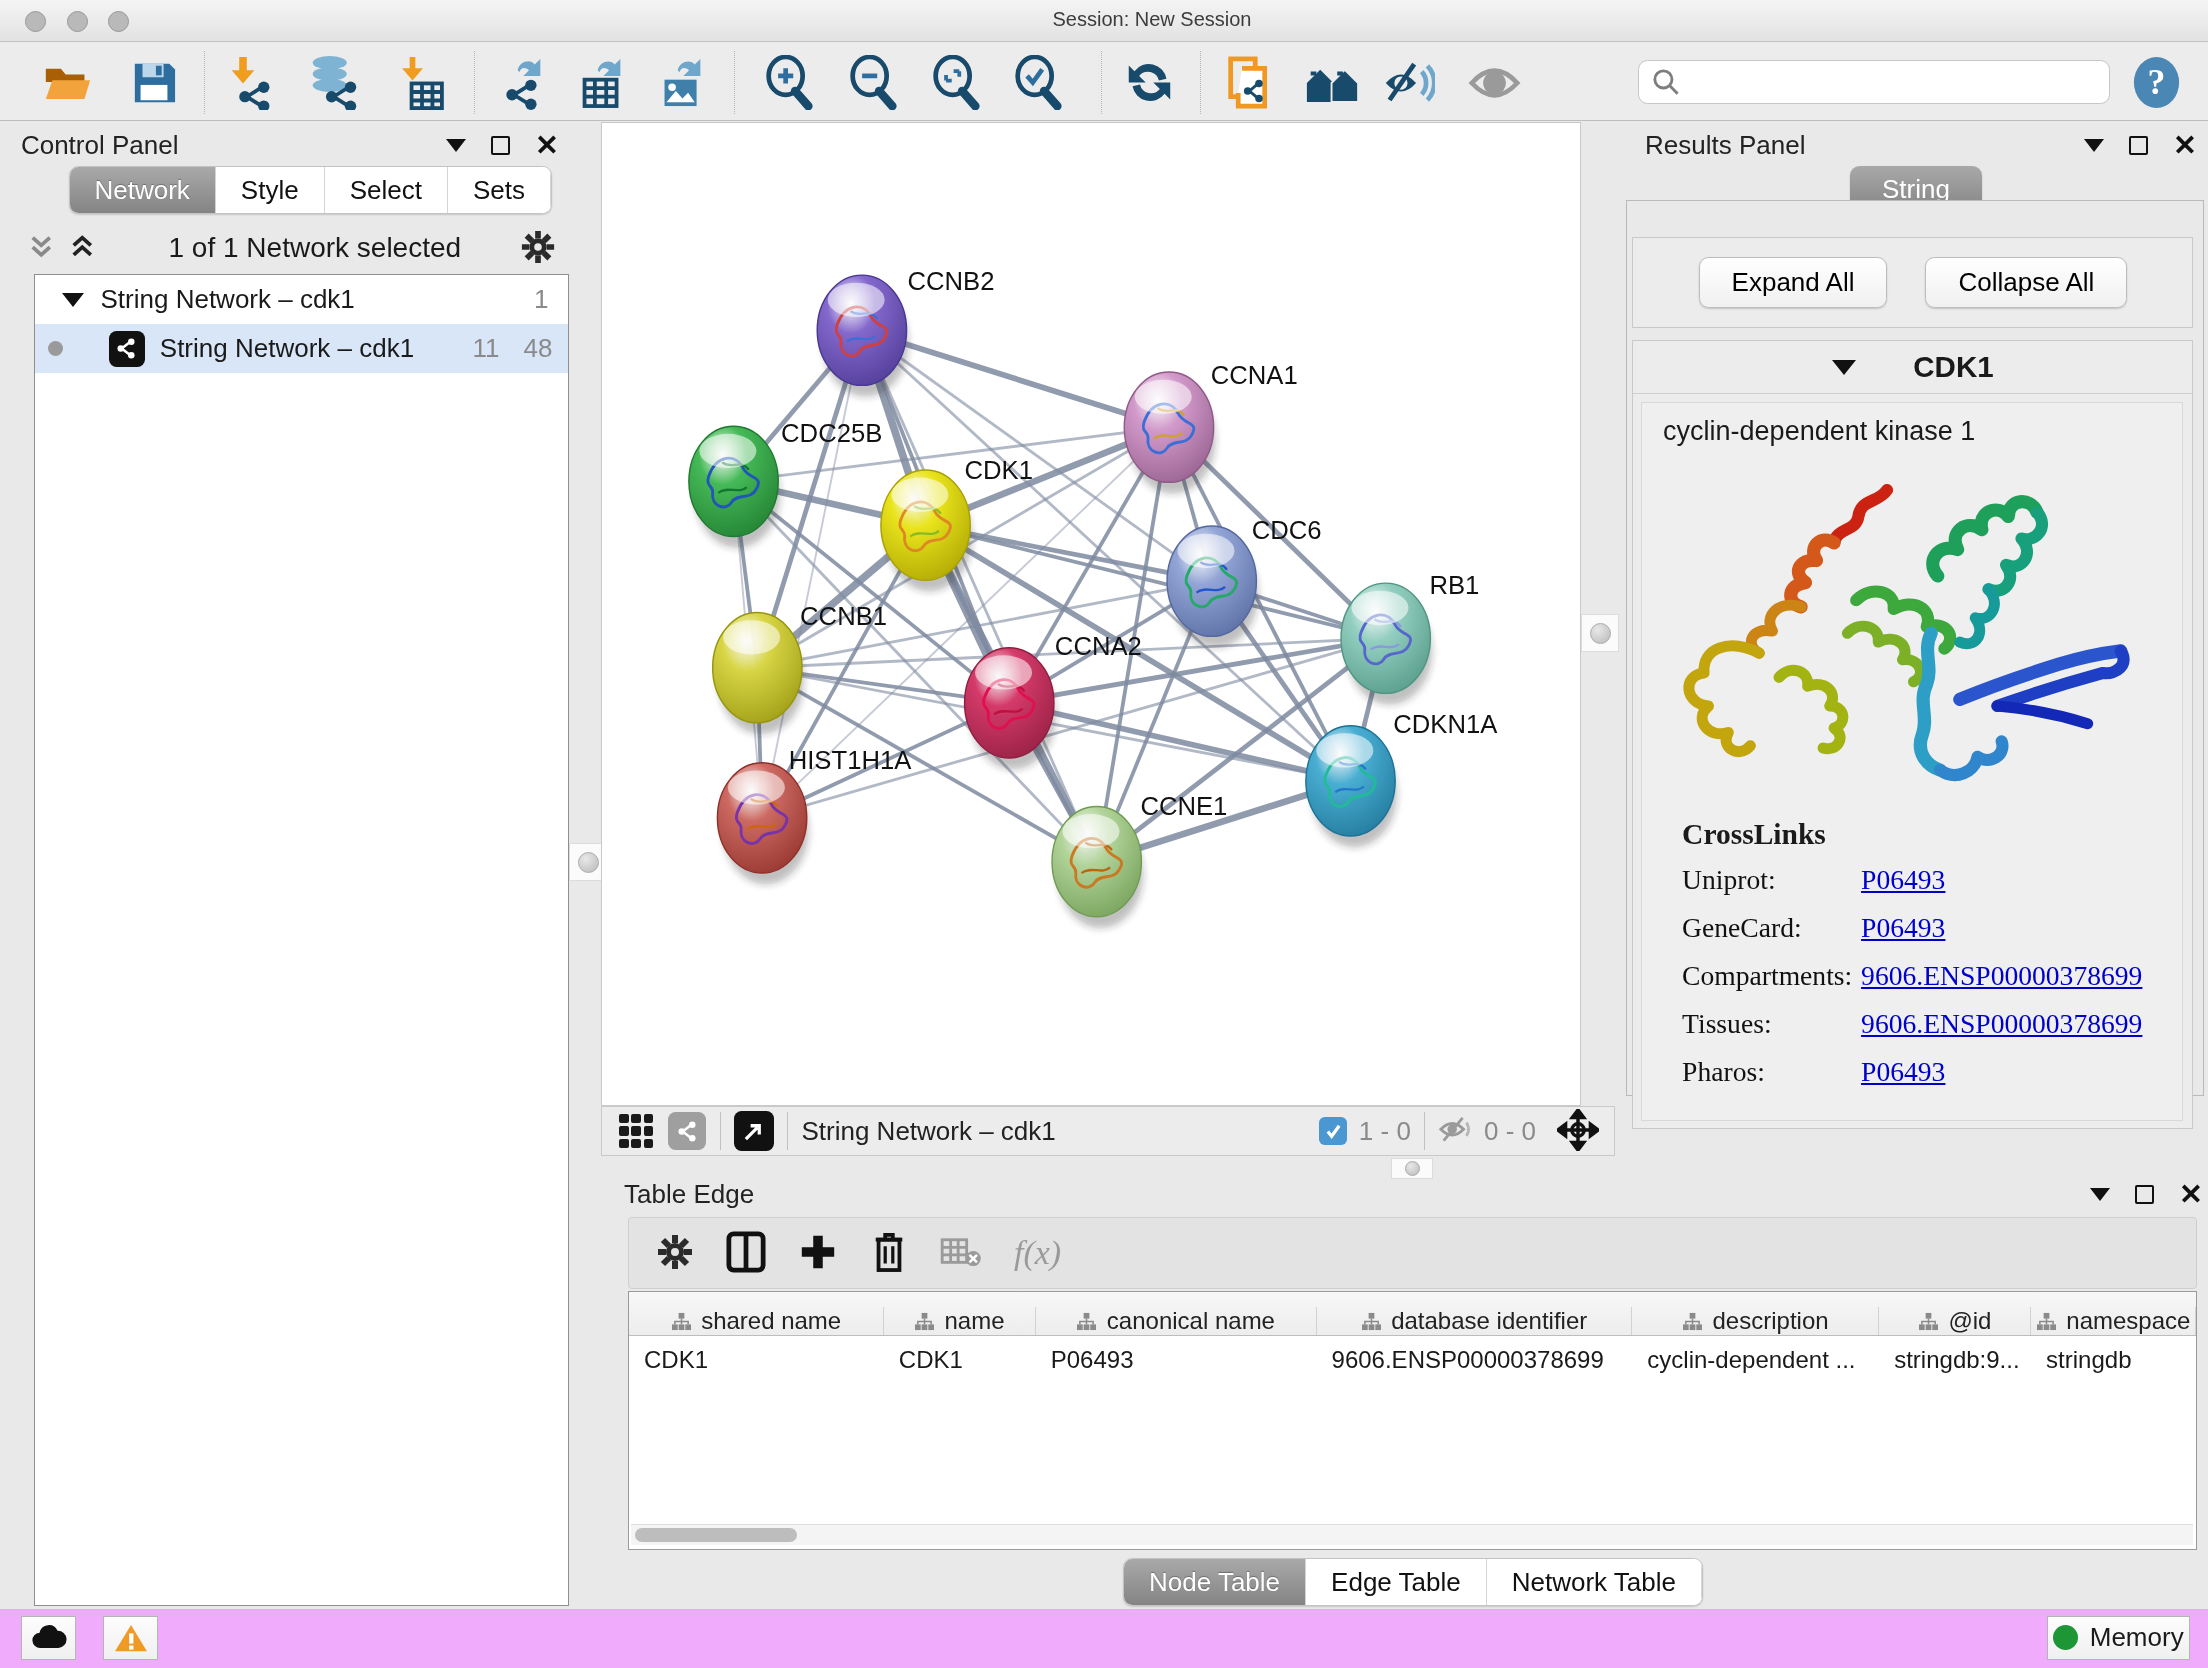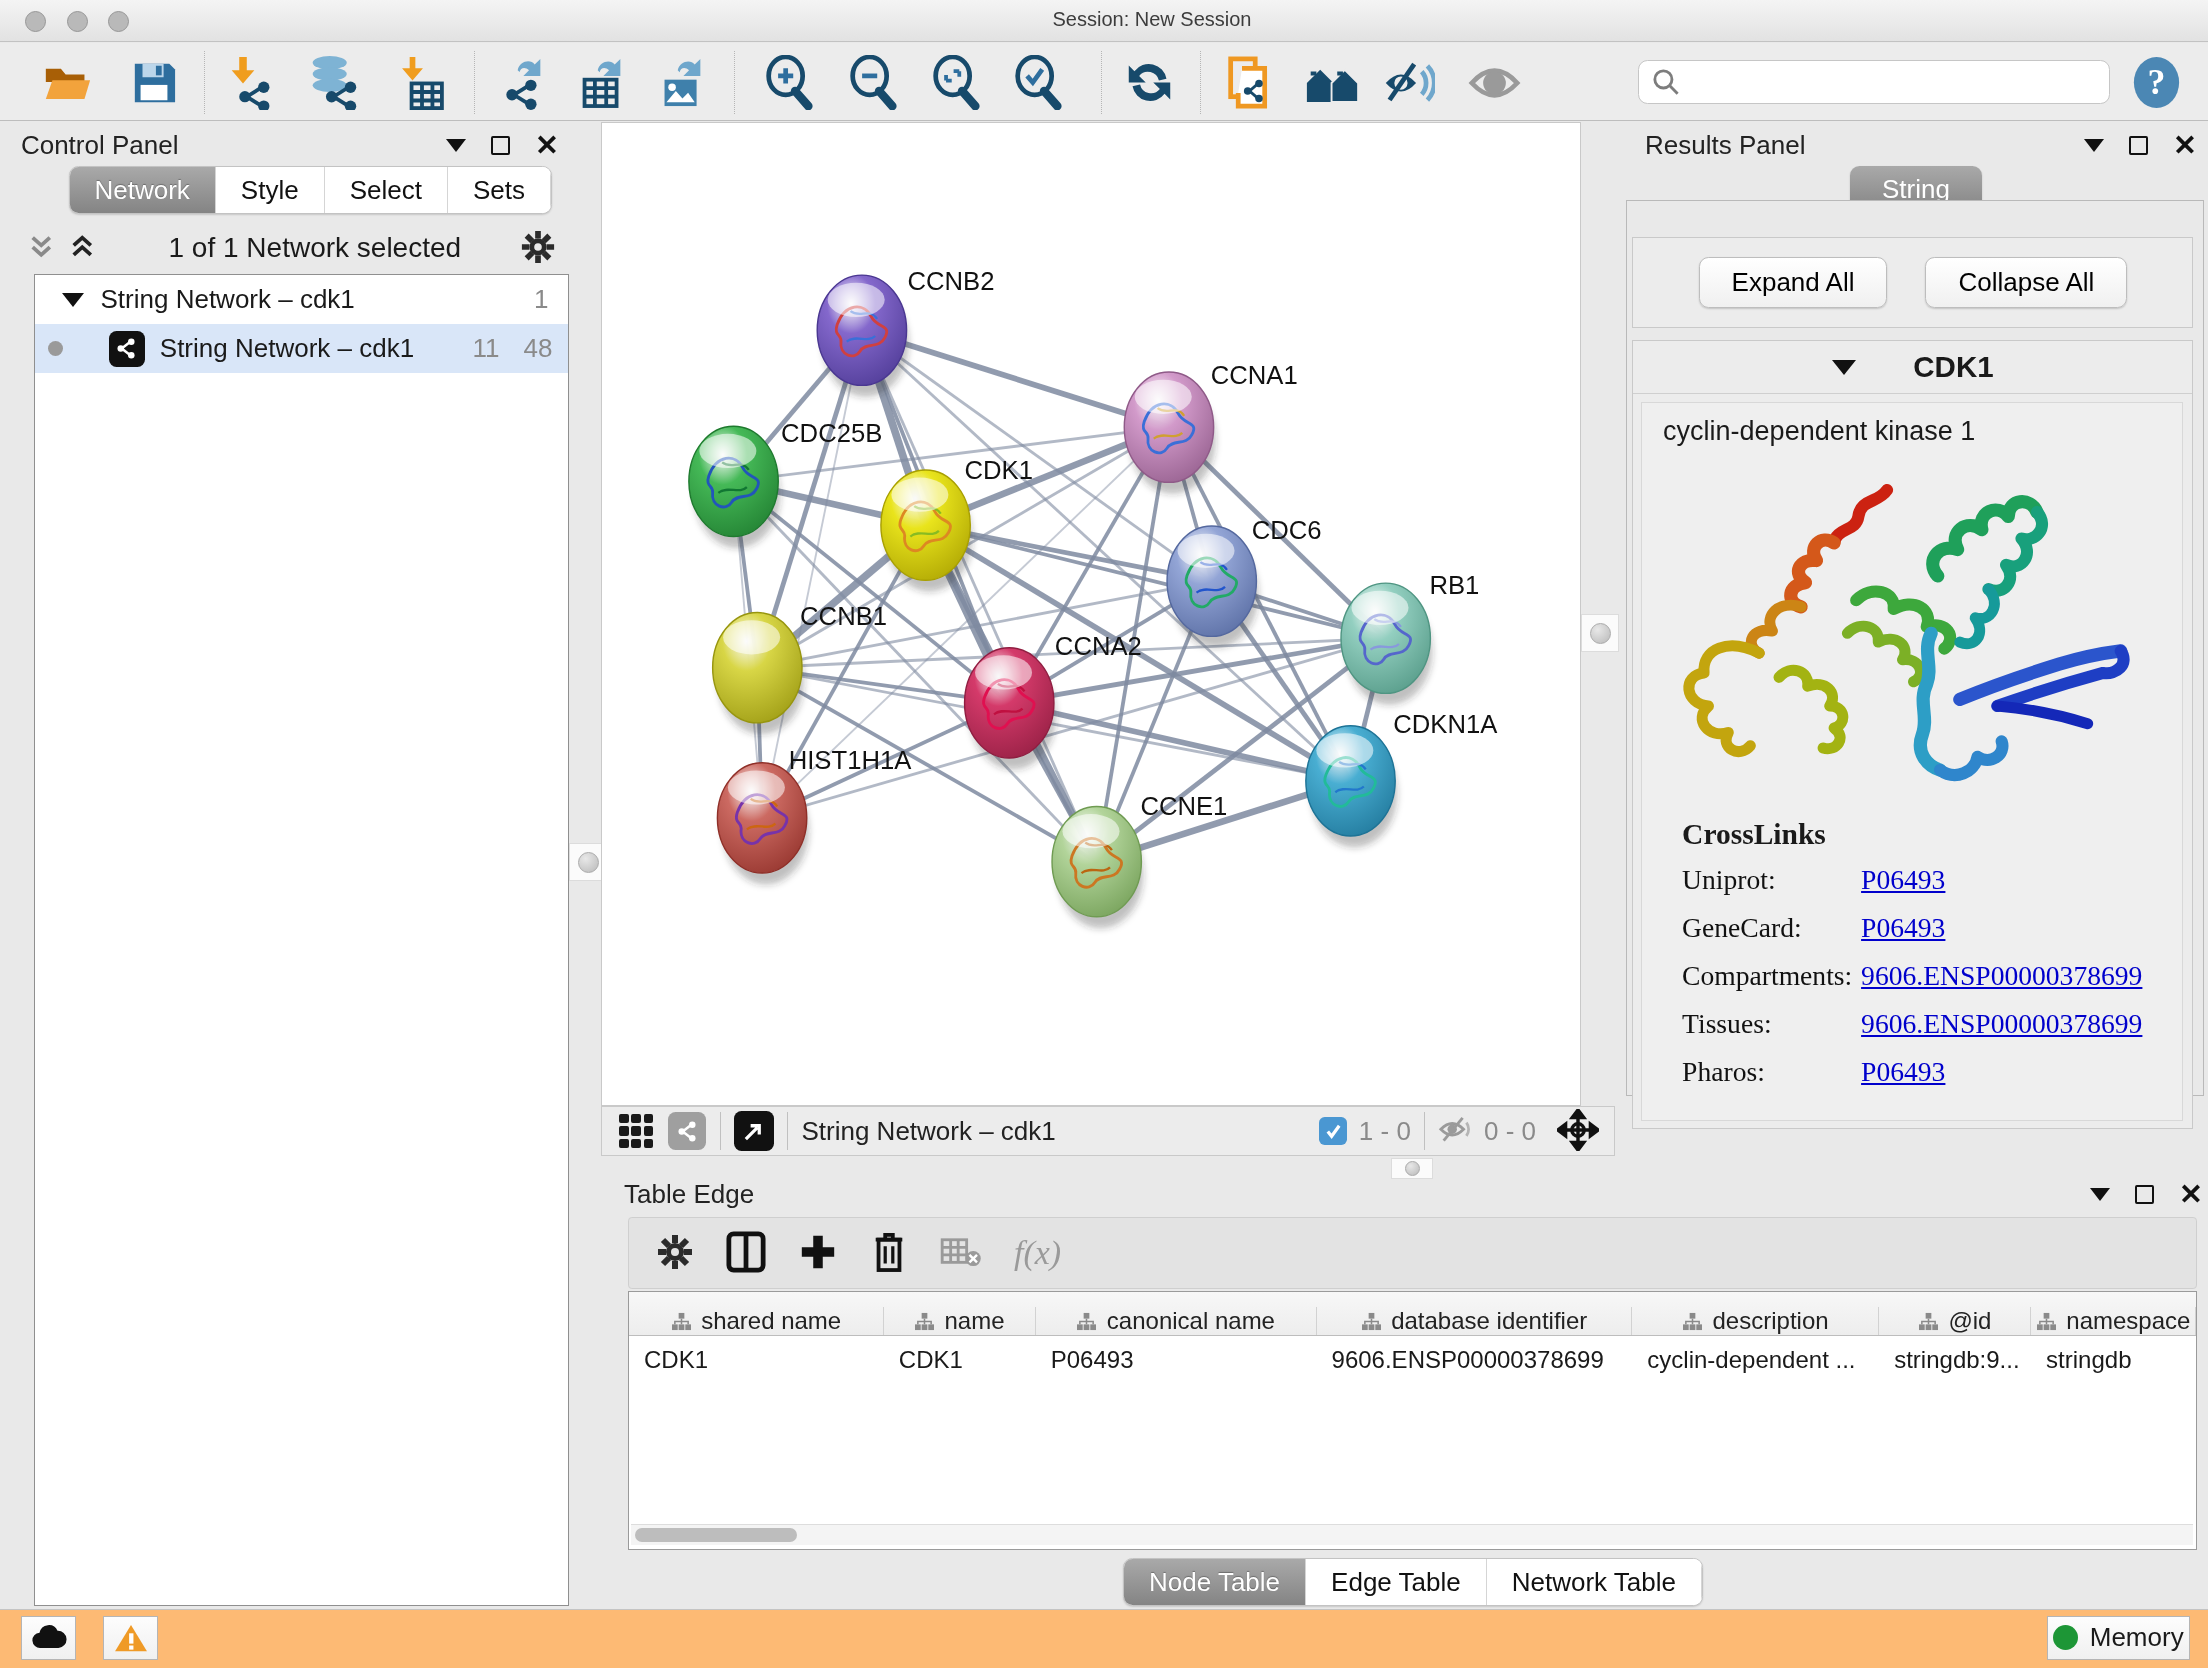--- a/index.html
+++ b/index.html
@@ -96,21 +96,21 @@
   #tp-table { position:absolute; left:19px; top:112px; width:1569px; height:259px; background:#fff; border:1.9px solid #9a9a9a; overflow:hidden; }
   #tp-headrow { display:flex; height:44px; background:linear-gradient(#f7f7f7,#ededed); border-bottom:1.9px solid #bdbdbd;align-items:flex-end; }
   .tp-hcell { display:flex; align-items:center; justify-content:center; gap:9.5px; font-size:24px; color:#222;
     border-right:1px solid #d2d2d2; overflow:hidden; white-space:nowrap; }
   #tp-datarow { display:flex; height:48px; }
   .tp-dcell { font-size:24px; padding:9.5px 0 0 15px; overflow:hidden; white-space:nowrap; }
   #tp-hscroll { position:absolute; left:1.9px; bottom:3.8px; width:1562px; height:21px; background:#f4f4f4; border-top:1px solid #ddd; }
   #tp-hthumb { position:absolute; left:3.8px; top:2.9px; width:162px; height:14.3px; background:#bdbdbd; border-radius:7.6px; }
   #tp-tabs { position:absolute; left:514px; top:379px; }
   
-  #bottombar { position:absolute; left:0; top:1609px; width:2208px; height:59px; background:#fdba74; border-top:1px solid #c4c4c4; }
+  #bottombar { position:absolute; left:0; top:1609px; width:2208px; height:59px; background:#f0abfc; border-top:1px solid #c4c4c4; }
   .bb-btn { position:absolute; top:5.7px; height:44px; background:linear-gradient(#fdfdfd,#f0f0f0);
     border:1.9px solid #b5b5b5; display:flex; align-items:center; justify-content:center; }
   #memory-btn { left:2047px; width:143px; gap:11.4px; font-size:26px; }
   .green-dot { width:25px; height:25px; border-radius:50%; background:#1d9636; }
   
   .nodelabel { font-size:27px; fill:#111; font-family:"Liberation Sans",sans-serif; }
   
   .chev { display:inline-block; margin-right:13.3px; }
 </style>
 </head>

